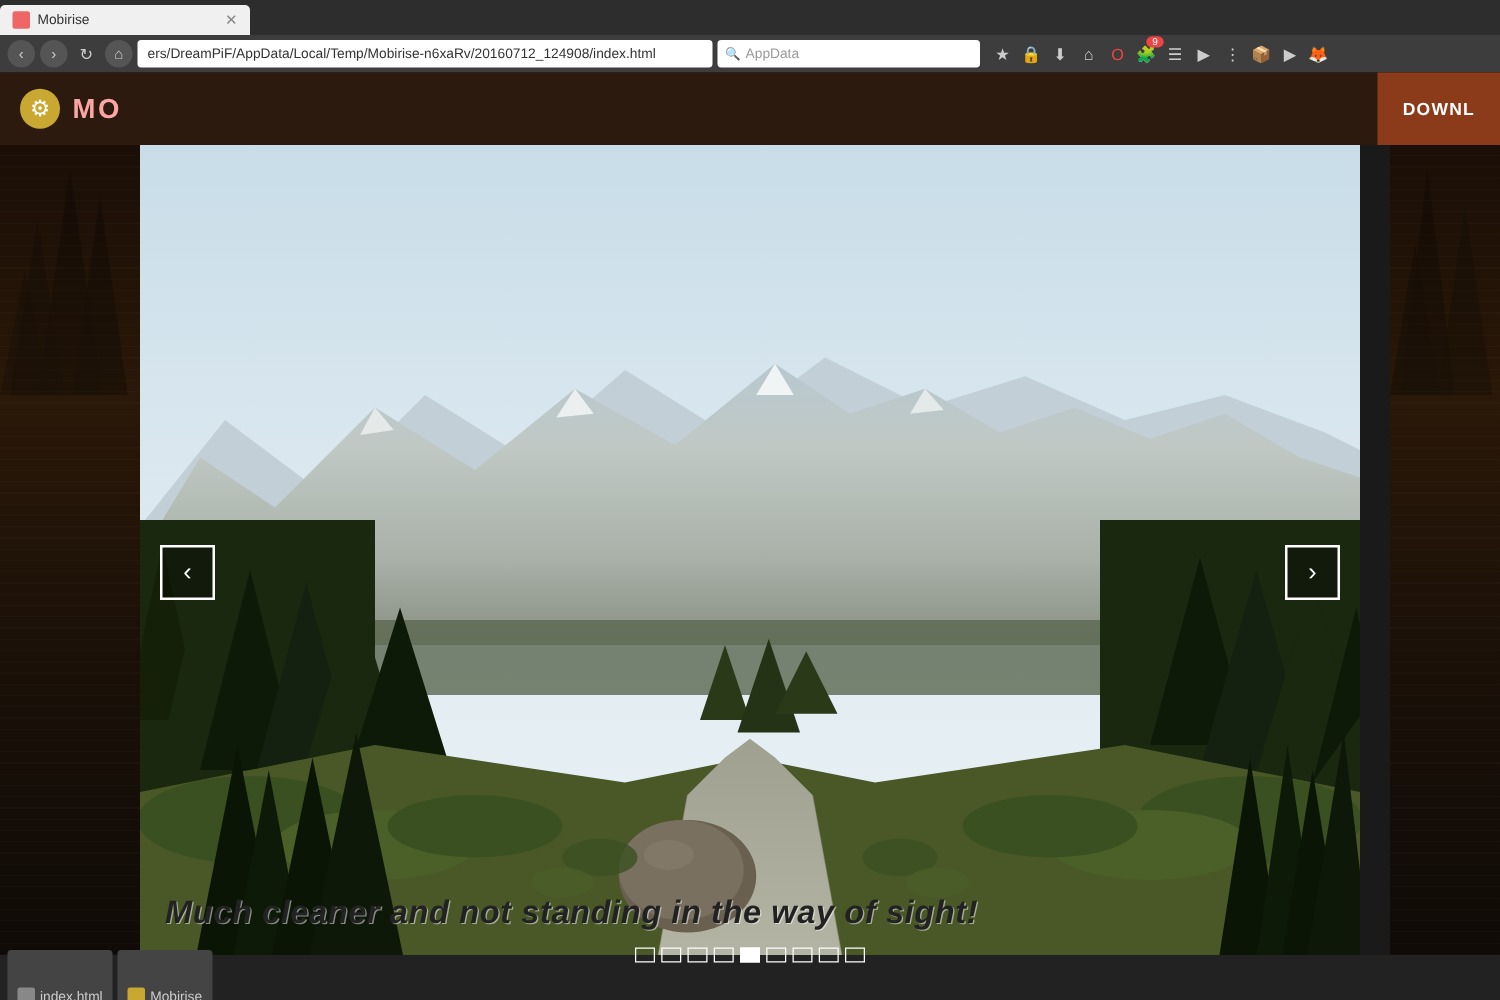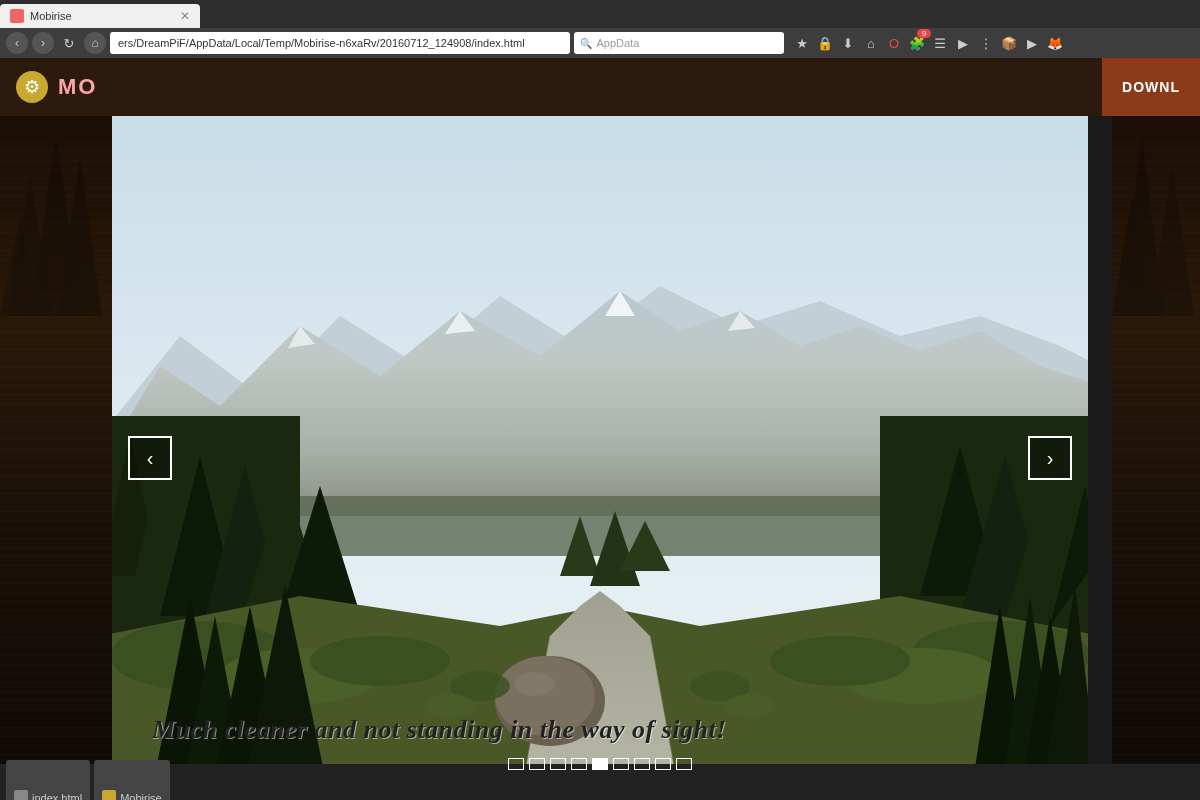--- a/index.html
+++ b/index.html
@@ -291,28 +291,27 @@
       position: absolute;
       bottom: 55px;
       left: 0;
       right: 0;
       text-align: left;
       padding: 0 20px;
       z-index: 20;
     }
 
     .caption-text {
-      font-family: Liberation Serif, serif;
+      font-family: Liberation Sans, sans-serif;
       font-style: italic;
       font-weight: bold;
       font-size: 26px;
       color: #222;
       text-shadow: 1px 1px 0 rgba(255,255,255,0.5);
       letter-spacing: 0.5px;
-      margin-left: 20px;
     }
 
     
     .slide-indicators {
       position: absolute;
       bottom: 30px;
       left: 50%;
       transform: translateX(-50%);
       display: flex;
       gap: 5px;

